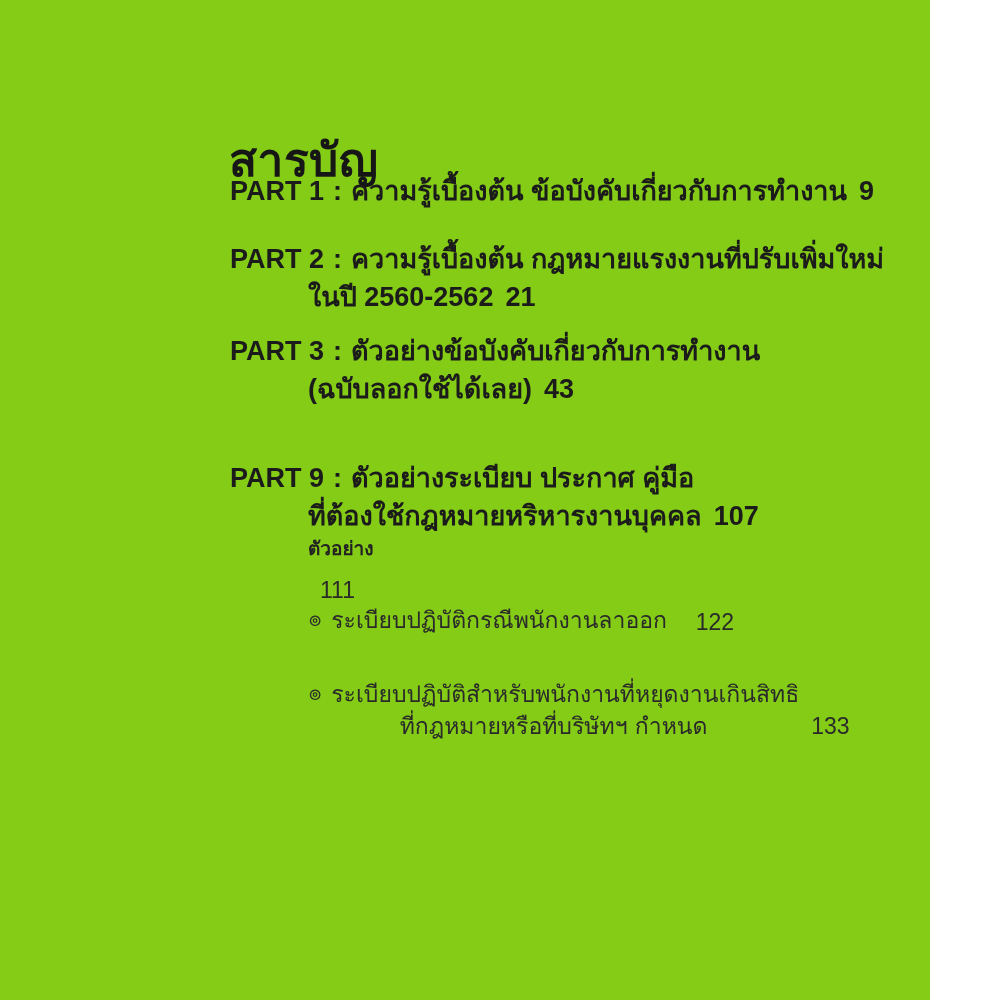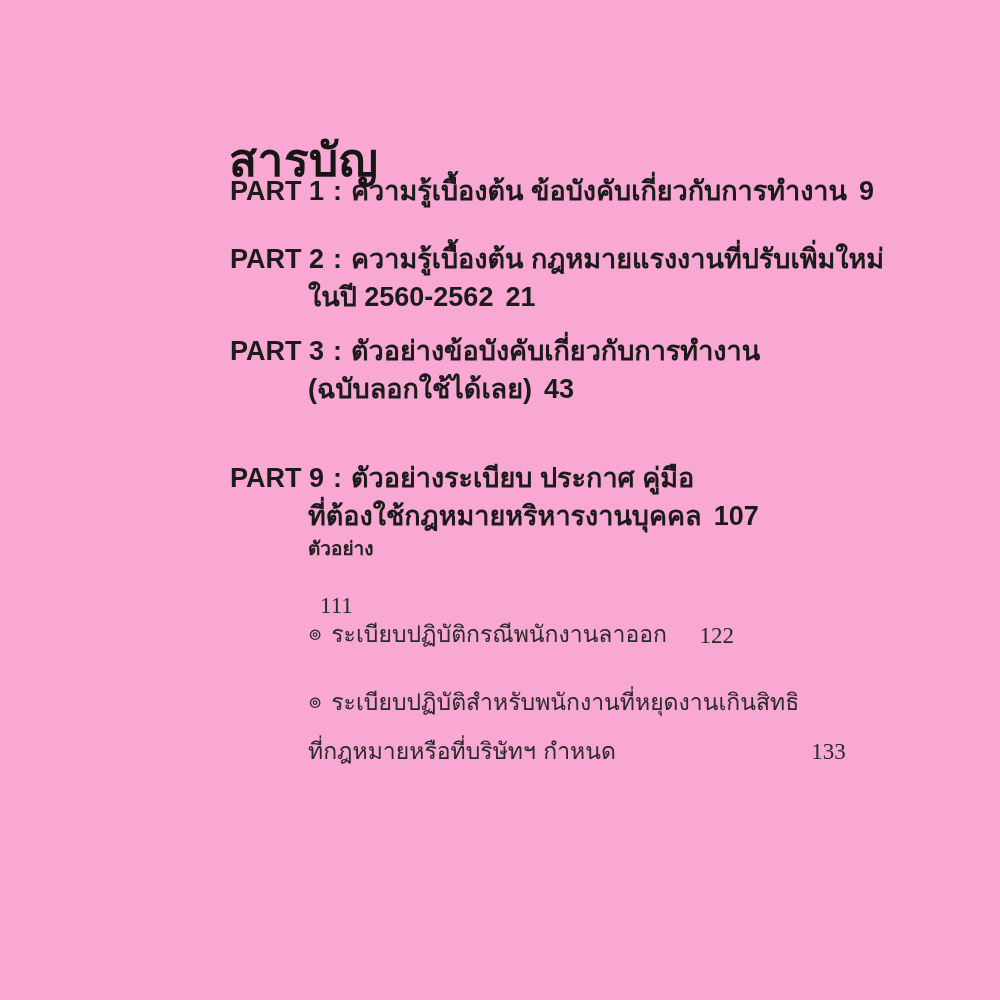--- a/index.html
+++ b/index.html
@@ -1,23 +1,23 @@
 <!DOCTYPE html>
 <html><head>
 <meta charset="utf-8">
 <style>
   html, body {
     margin: 0;
     padding: 0;
   }
   .page {
     position: relative;
-    width: 1000px;
+    width: 930px;
     height: 1000px;
-    background: #f9a8d4;
+    background: #84cc16;
     overflow: hidden;
     font-family: "Liberation Sans", sans-serif;
     color: #1b1b1b;
   }
   .doc-title {
     position: absolute;
     left: 229px;
     top: 96px;
     font-size: 46px;
     font-weight: 700;
@@ -82,27 +82,27 @@
   .ex-item .bullet {
     display: inline-block;
     font-size: 17px;
     margin-right: 9px;
     transform: translateY(-2px);
   }
   .ex-text {
     white-space: nowrap;
   }
   .ex-item.two-line {
-    line-height: 47px;
+    line-height: 30px;
+    text-align: center;
   }
   .ex-page {
     flex-shrink: 0;
     margin-left: 12px;
-    font-family: Liberation Serif, serif;
-    margin-top: 16px;
+    font-family: Liberation Sans, sans-serif;
   }
 </style>
 </head>
 <body>
 
 <div class="page">
 
   <h1 class="doc-title">สารบัญ</h1>
 
   <div class="part-entry" style="top:172px">

